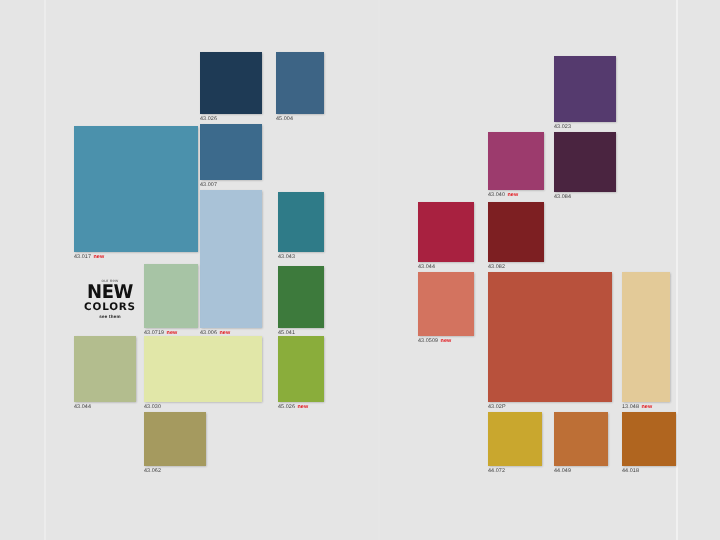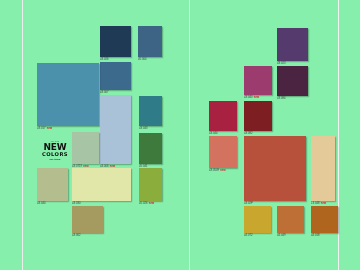--- a/index.html
+++ b/index.html
@@ -3,21 +3,21 @@
 <meta charset="utf-8">
 <style>
   html,body{margin:0;padding:0;}
   body{
     width:360px;height:270px;
     background:#ffffff;
     font-family:"Liberation Sans",sans-serif;
     overflow:hidden;
     position:relative;
   }
-  .spread{position:absolute;inset:0;background:#86efac;}
+  .spread{position:absolute;inset:0;background:#e5e5e5;}
 
   
   .gutter{position:absolute;top:0;bottom:0;width:1px;background:#ececec;}
   .gutter.left-edge{left:22px;}
   .gutter.center{left:189px;background:#e6e6e6;}
   .gutter.right-edge{left:338px;background:#f1f1f1;}
 
   .page{position:absolute;top:0;bottom:0;}
   .page.left{left:22px;width:167px;}
   .page.right{left:190px;width:148px;}

